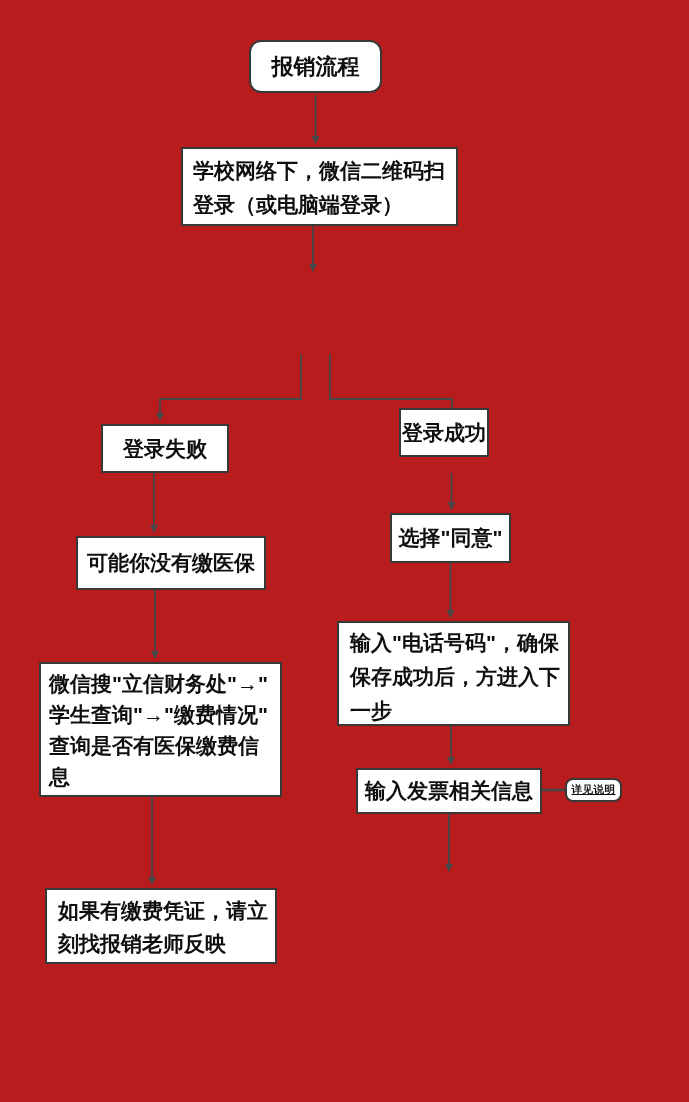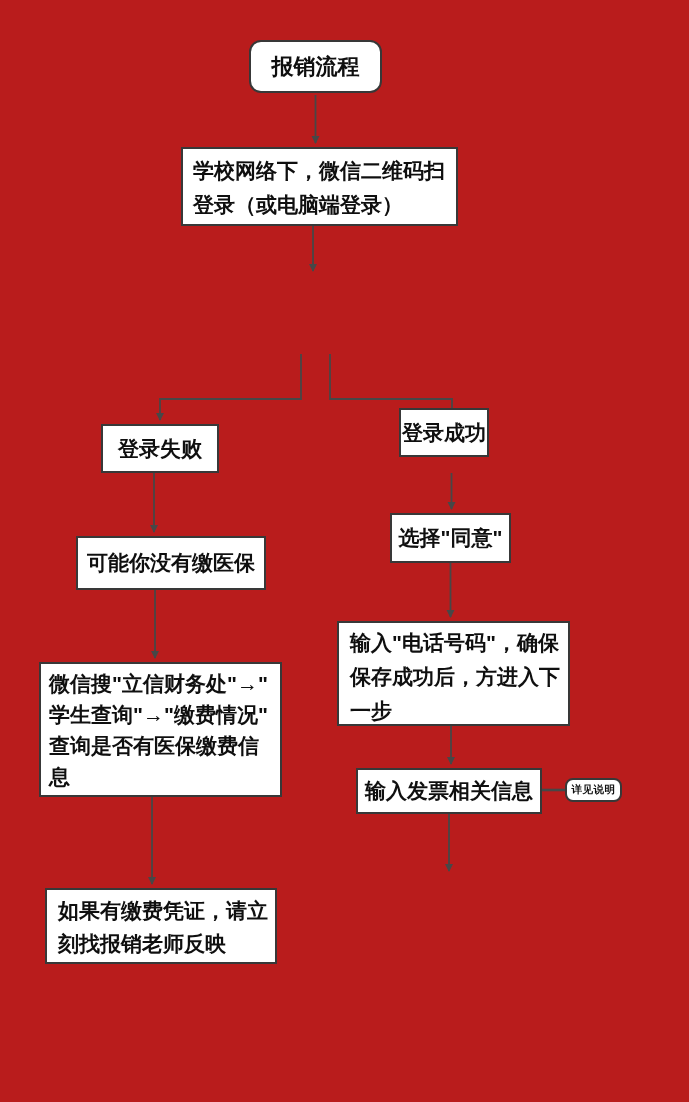--- a/index.html
+++ b/index.html
@@ -19,28 +19,28 @@
     color:#0f0f0f;
     font-weight:700;
     font-size:21px;
   }
   .center{display:flex;align-items:center;justify-content:center;text-align:center;}
   .multi{white-space:pre-line;}
   .rounded{border-radius:12px;}
   #node-start{left:249px;top:40px;width:133px;height:53px;font-size:22px;}
   #node-scan-login{left:181px;top:147px;width:277px;height:79px;padding:5px 4px 0 10px;line-height:34px;}
   #node-default-credentials{left:209px;top:276px;width:212px;height:78px;padding:5px 4px 0 8px;line-height:34px;}
-  #node-login-fail{left:101px;top:424px;width:118px;height:49px;}
+  #node-login-fail{left:101px;top:424px;width:128px;height:49px;}
   #node-login-success{left:399px;top:408px;width:90px;height:49px;}
   #node-maybe-no-insurance{left:60px;top:536px;width:190px;height:54px;margin-left:16px;}
   #node-agree{left:390px;top:513px;width:121px;height:50px;}
   #node-wechat-check{left:39px;top:662px;width:243px;height:135px;padding:4px 2px 0 8px;line-height:31px;}
   #node-phone-number{left:337px;top:621px;width:233px;height:105px;padding:3px 2px 0 11px;line-height:34px;}
   #node-invoice-info{left:356px;top:768px;width:186px;height:46px;}
-  #node-invoice-note{left:565px;top:778px;width:57px;height:24px;font-size:10.5px;border-radius:8px;border-width:2px;font-weight:600;letter-spacing:0.5px;}
+  #node-invoice-note{left:565px;top:778px;width:57px;height:24px;font-size:10.5px;border-radius:8px;border-width:2px;font-weight:600;letter-spacing:0.5px;text-decoration:underline;}
   #node-payment-proof{left:45px;top:888px;width:232px;height:76px;padding:4px 2px 10px 11px;line-height:33px;}
   #node-final-materials{left:310px;top:875px;width:340px;height:189px;padding:4px 4px 0 10px;line-height:30px;font-size:20.5px;}
 </style>
 </head>
 <body>
 
 <div id="canvas">
 
   <svg id="connectors" viewBox="0 0 689 1102" xmlns="http://www.w3.org/2000/svg">
     <defs>

